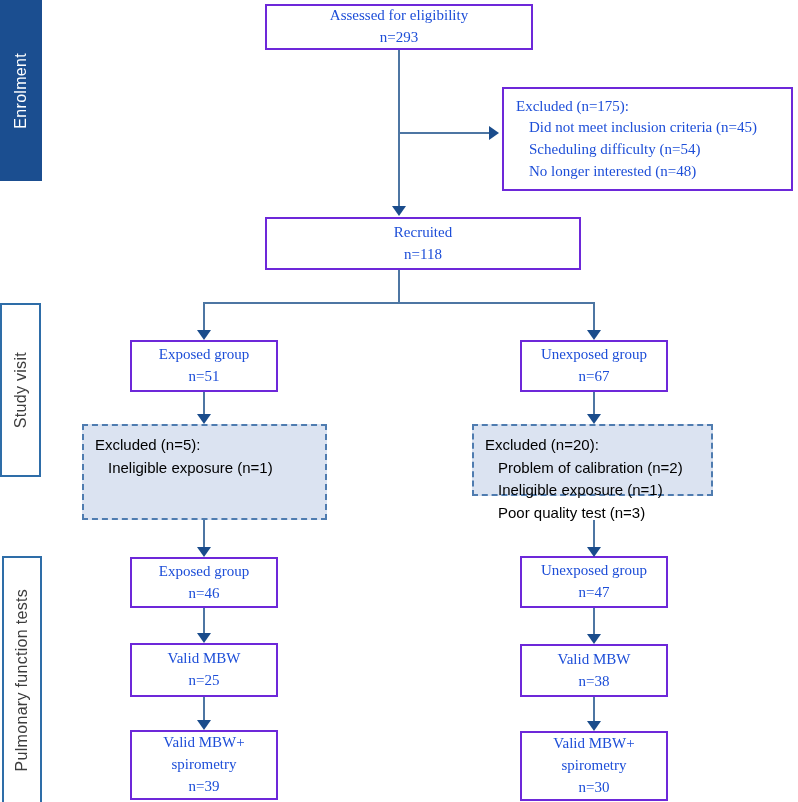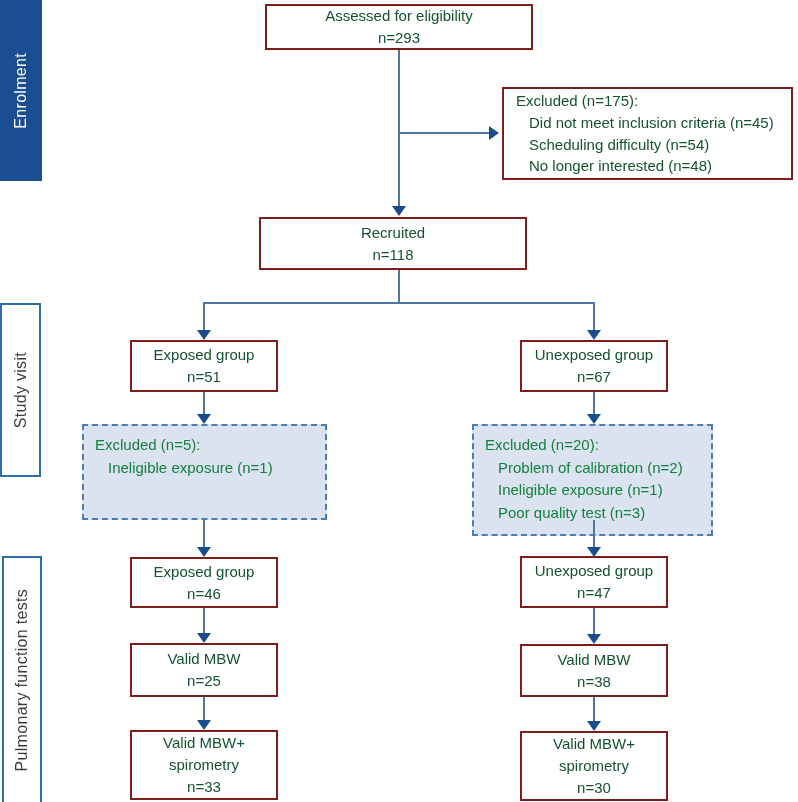--- a/index.html
+++ b/index.html
@@ -8,39 +8,40 @@
     width:798px;height:802px;
     background:#ffffff;
     font-family:"Liberation Sans","DejaVu Sans",sans-serif;
     color:#3d3d3d;
     overflow:hidden;
   }
   
   .box{
     position:absolute;
     box-sizing:border-box;
-    border:2px solid #7f1d1d;
+    border:2px solid #6d28d9;
     background:#ffffff;
     display:flex;
     flex-direction:column;
     align-items:center;
     justify-content:center;
     text-align:center;
     font-size:15px;
     line-height:1.45;
-    color:#14532d;
+    color:#1d4ed8;
+    font-family:Liberation Serif, serif;
   }
   .box-dashed{
     position:absolute;
     box-sizing:border-box;
     border:2px dashed #4f7cb0;
     background:#dbe3f1;
     font-size:15px;
     line-height:1.5;
-    color:#15803d;
+    color:#000000;
     padding:8px 8px 8px 11px;
     text-align:left;
   }
   .excl-item{padding-left:13px;}
   
   .stage{
     position:absolute;
     box-sizing:border-box;
     display:flex;
     align-items:center;
@@ -84,46 +85,46 @@
   </div>
   <div class="stage stage-outline" style="left:2px;top:556px;width:40px;height:248px;">
     <span class="vtext">Pulmonary function tests</span>
   </div>
 
   <div class="box" style="left:265px;top:4px;width:268px;height:46px;">
     <div>Assessed for eligibility</div>
     <div>n=293</div>
   </div>
 
-  <div class="box" style="left:502px;top:87px;width:291px;height:93px;align-items:flex-start;justify-content:center;text-align:left;padding:6px 8px 6px 12px;">
+  <div class="box" style="left:502px;top:87px;width:291px;height:104px;align-items:flex-start;justify-content:center;text-align:left;padding:6px 8px 6px 12px;">
     <div>Excluded (n=175):</div>
     <div class="excl-item">Did not meet inclusion criteria (n=45)</div>
     <div class="excl-item">Scheduling difficulty (n=54)</div>
     <div class="excl-item">No longer interested (n=48)</div>
   </div>
 
-  <div class="box" style="left:259px;top:217px;width:268px;height:53px;">
+  <div class="box" style="left:265px;top:217px;width:316px;height:53px;">
     <div>Recruited</div>
     <div>n=118</div>
   </div>
 
   <div class="box" style="left:130px;top:340px;width:148px;height:52px;">
     <div>Exposed group</div>
     <div>n=51</div>
   </div>
   <div class="box" style="left:520px;top:340px;width:148px;height:52px;">
     <div>Unexposed group</div>
     <div>n=67</div>
   </div>
 
   <div class="box-dashed" style="left:82px;top:424px;width:245px;height:96px;">
     <div>Excluded (n=5):</div>
     <div class="excl-item">Ineligible exposure (n=1)</div>
   </div>
-  <div class="box-dashed" style="left:472px;top:424px;width:241px;height:112px;">
+  <div class="box-dashed" style="left:472px;top:424px;width:241px;height:72px;">
     <div>Excluded (n=20):</div>
     <div class="excl-item">Problem of calibration (n=2)</div>
     <div class="excl-item">Ineligible exposure (n=1)</div>
     <div class="excl-item">Poor quality test (n=3)</div>
   </div>
 
   <div class="box" style="left:130px;top:557px;width:148px;height:51px;">
     <div>Exposed group</div>
     <div>n=46</div>
   </div>
@@ -137,21 +138,21 @@
     <div>n=25</div>
   </div>
   <div class="box" style="left:520px;top:644px;width:148px;height:53px;">
     <div>Valid MBW</div>
     <div>n=38</div>
   </div>
 
   <div class="box" style="left:130px;top:730px;width:148px;height:70px;">
     <div>Valid MBW+</div>
     <div>spirometry</div>
-    <div>n=33</div>
+    <div>n=39</div>
   </div>
   <div class="box" style="left:520px;top:731px;width:148px;height:70px;">
     <div>Valid MBW+</div>
     <div>spirometry</div>
     <div>n=30</div>
   </div>
 
   <div class="vline" style="left:398px;top:50px;height:157px;"></div>
   <div class="arr-down" style="left:392px;top:206px;"></div>
 

